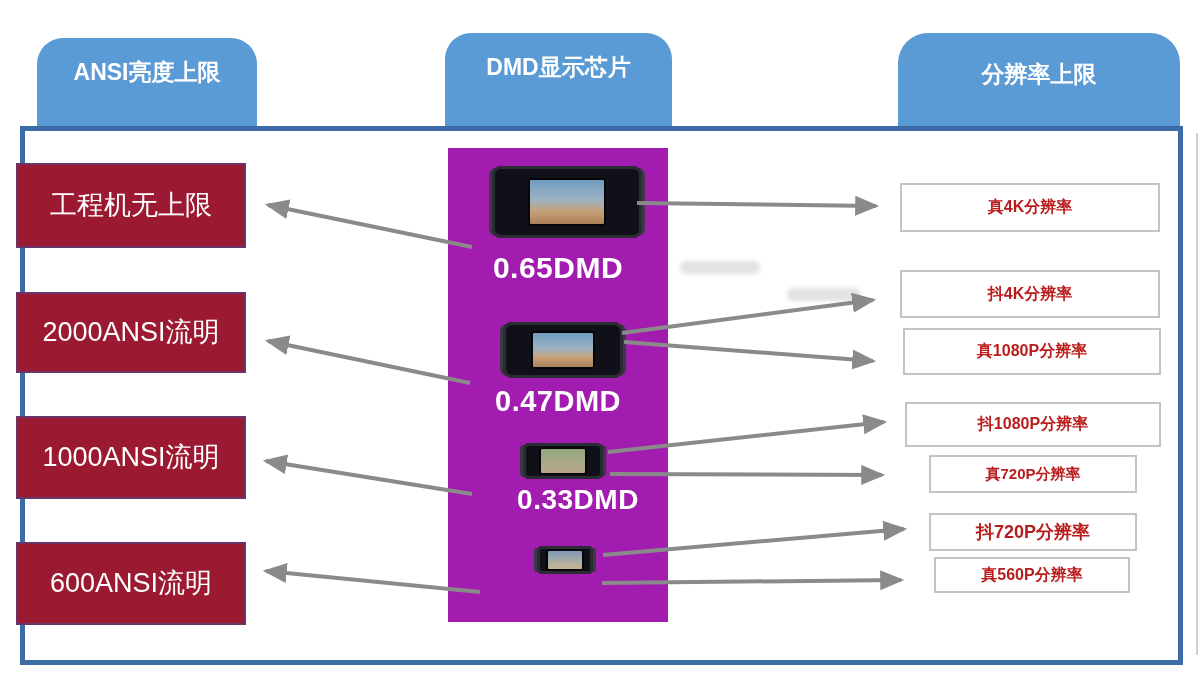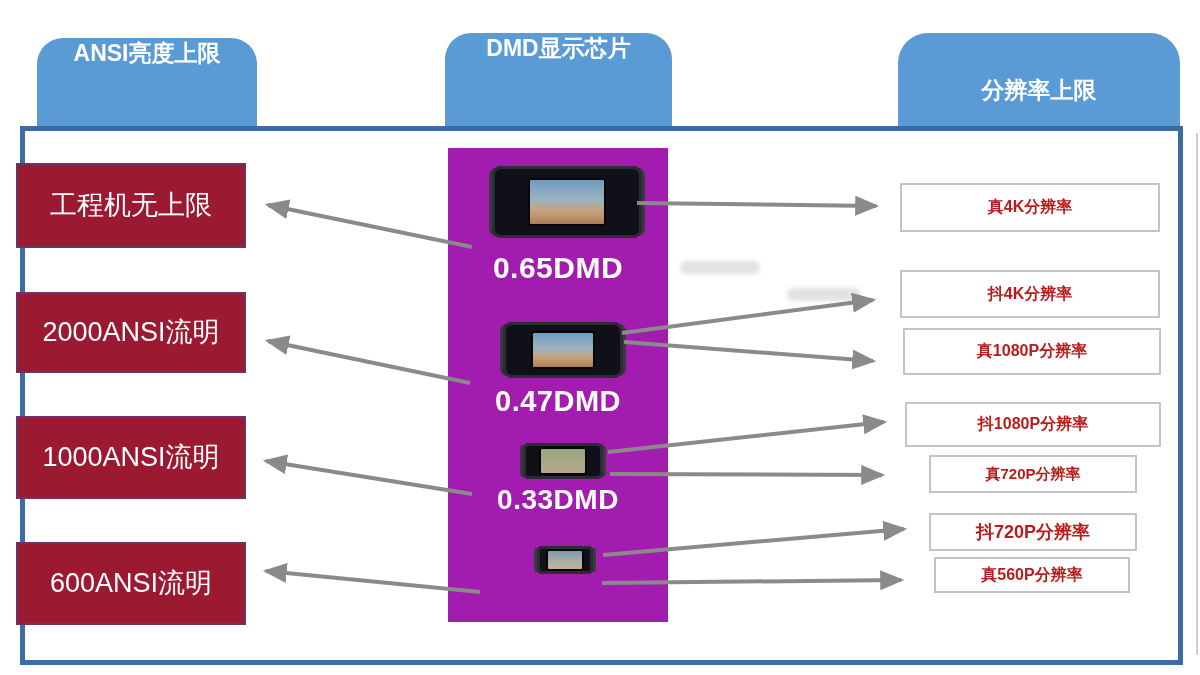--- a/index.html
+++ b/index.html
@@ -2,25 +2,25 @@
 <html><head>
 <meta charset="utf-8">
 <style>
   html,body{margin:0;padding:0;background:#fff;}
   body{font-family:"Liberation Sans","DejaVu Sans",sans-serif;}
   #stage{position:relative;width:1200px;height:675px;background:#fff;overflow:hidden;}
 
   
   .tab{position:absolute;background:#5B9BD5;color:#fff;font-weight:bold;
        font-size:23px;text-align:center;border-radius:26px 26px 0 0;z-index:1;}
-  .tab .tab-label{display:block;}
+  .tab .tab-label{display:block;padding-top:19px;}
   #tab-ansi{left:37px;top:38px;width:220px;height:92px;}
   #tab-dmd{left:445px;top:33px;width:227px;height:97px;}
   #tab-res{left:898px;top:33px;width:282px;height:97px;border-radius:30px 30px 0 0;}
-  #tab-res .tab-label{padding-top:42px;}
+  #tab-res .tab-label{padding-top:26px;}
 
   
   #main-frame{position:absolute;left:20px;top:126px;width:1153px;height:529px;
               background:#fff;border:5px solid #3D6BA5;z-index:2;}
 
   
   .red-box{position:absolute;left:16px;width:230px;background:#9C1A31;
            border:2px solid rgba(62,76,150,0.55);box-sizing:border-box;
            color:#fff;font-size:27px;display:flex;flex-direction:row;
            align-items:center;justify-content:center;line-height:1.25;z-index:3;}
@@ -44,21 +44,21 @@
   #chip-047{left:55px;top:174px;width:120px;height:56px;}
   #chip-047 .screen{width:60px;height:34px;}
   #chip-033{left:75px;top:295px;width:80px;height:36px;border-radius:6px;}
   #chip-033 .screen{width:44px;height:24px;}
   #chip-023{left:89px;top:398px;width:56px;height:28px;border-radius:5px;}
   #chip-023 .screen{width:34px;height:18px;}
   .chip-label{position:absolute;left:0;width:100%;text-align:center;color:#fff;
               font-weight:600;letter-spacing:0.5px;}
   #lbl-065{top:103px;font-size:30px;}
   #lbl-047{top:237px;font-size:29px;}
-  #lbl-033{top:336px;font-size:28px;}
+  #lbl-033{top:336px;font-size:28px;padding-left:20px;}
   #lbl-023{top:430px;font-size:26px;}
 
   
   .res-box{position:absolute;background:#fff;border:2px solid #C4C4C4;
            box-sizing:border-box;color:#b91c1c;font-weight:bold;display:flex;
            align-items:center;justify-content:center;z-index:3;font-size:16px;}
   #res-1{left:900px;top:183px;width:260px;height:49px;}
   #res-2{left:900px;top:270px;width:260px;height:48px;}
   #res-3{left:903px;top:328px;width:258px;height:47px;}
   #res-4{left:905px;top:402px;width:256px;height:45px;}

